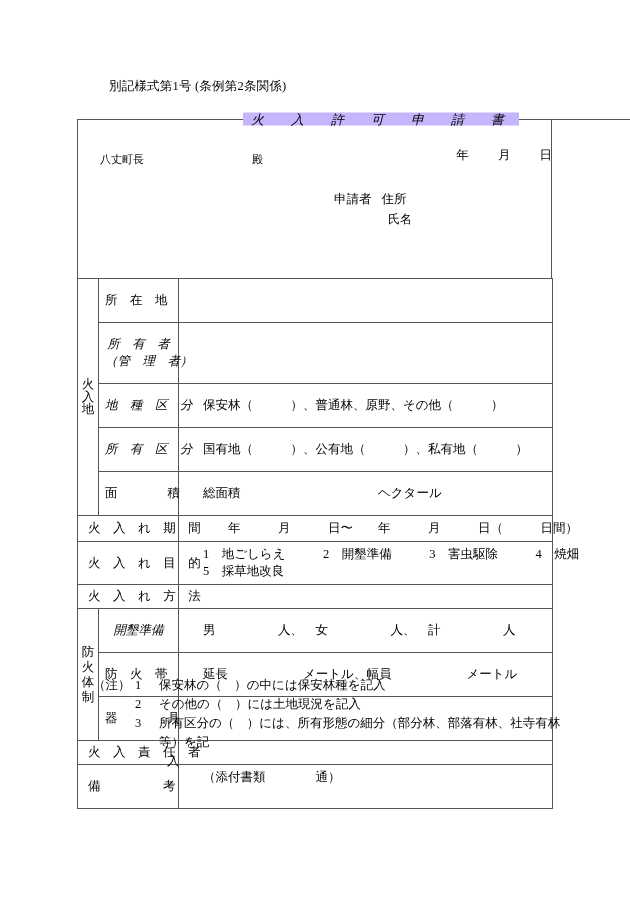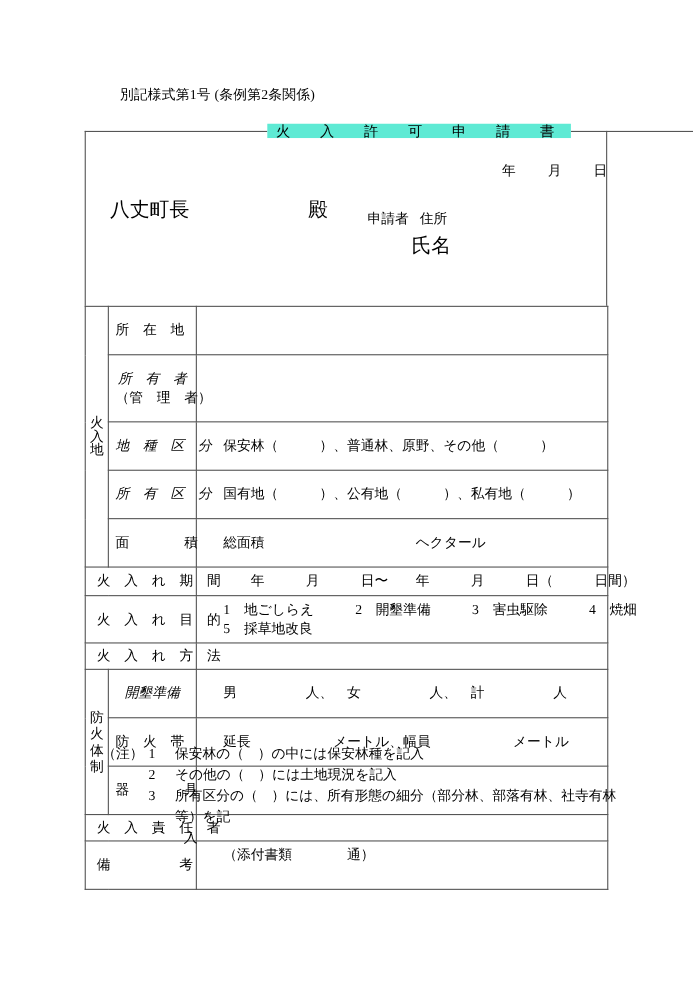--- a/index.html
+++ b/index.html
@@ -61,64 +61,65 @@
     background: #555;
     flex: 0 0 auto;
   }
   .rule-left  { width: 166px; }
   .rule-right { width: 141px; }
   .title-text {
     font-size: 13px;
     letter-spacing: 7px;
     padding: 0 8px;
     white-space: nowrap;
-    background: #5eead4;
+    background: #c4b5fd;
     transform: translateY(-0.5px);
     line-height: 1;
+    font-style: italic;
   }
 
   
   .date-line {
     position: absolute;
     left: 77px;
     top: 147px;
     width: 475px;
     font-size: 12.5px;
     text-align: right;
     box-sizing: border-box;
     white-space: nowrap;
   }
   .date-line span { margin-left: 26px; }
 
   .addressee {
     position: absolute;
     left: 100px;
-    top: 178px;
-    font-size: 18px;
+    top: 152px;
+    font-size: 11px;
     white-space: nowrap;
   }
   .addressee .hon {
     display: inline-block;
     margin-left: 108px;
   }
 
   .applicant {
     position: absolute;
     left: 334px;
     top: 191px;
     font-size: 12.5px;
     white-space: nowrap;
   }
   .applicant .lbl { margin-right: 10px; }
 
   .applicant-name {
     position: absolute;
-    left: 374px;
+    left: 388px;
     top: 211px;
-    font-size: 18px;
+    font-size: 12px;
     white-space: nowrap;
   }
 
   .intro {
     position: absolute;
     left: 83px;
     top: 233px;
     width: 464px;
     font-size: 12.5px;
     line-height: 19px;
@@ -174,20 +175,21 @@
     white-space: nowrap;
   }
   .sublabel .plain {
     text-align: center;
     white-space: nowrap;
     font-style: italic;
   }
   .sublabel .sub2 {
     text-align: right;
     white-space: nowrap;
+    font-style: italic;
   }
 
   
   .widelabel {
     text-align: left;
     padding: 3px 10px !important;
     box-sizing: border-box;
   }
   .widelabel .spread {
     display: flex;

